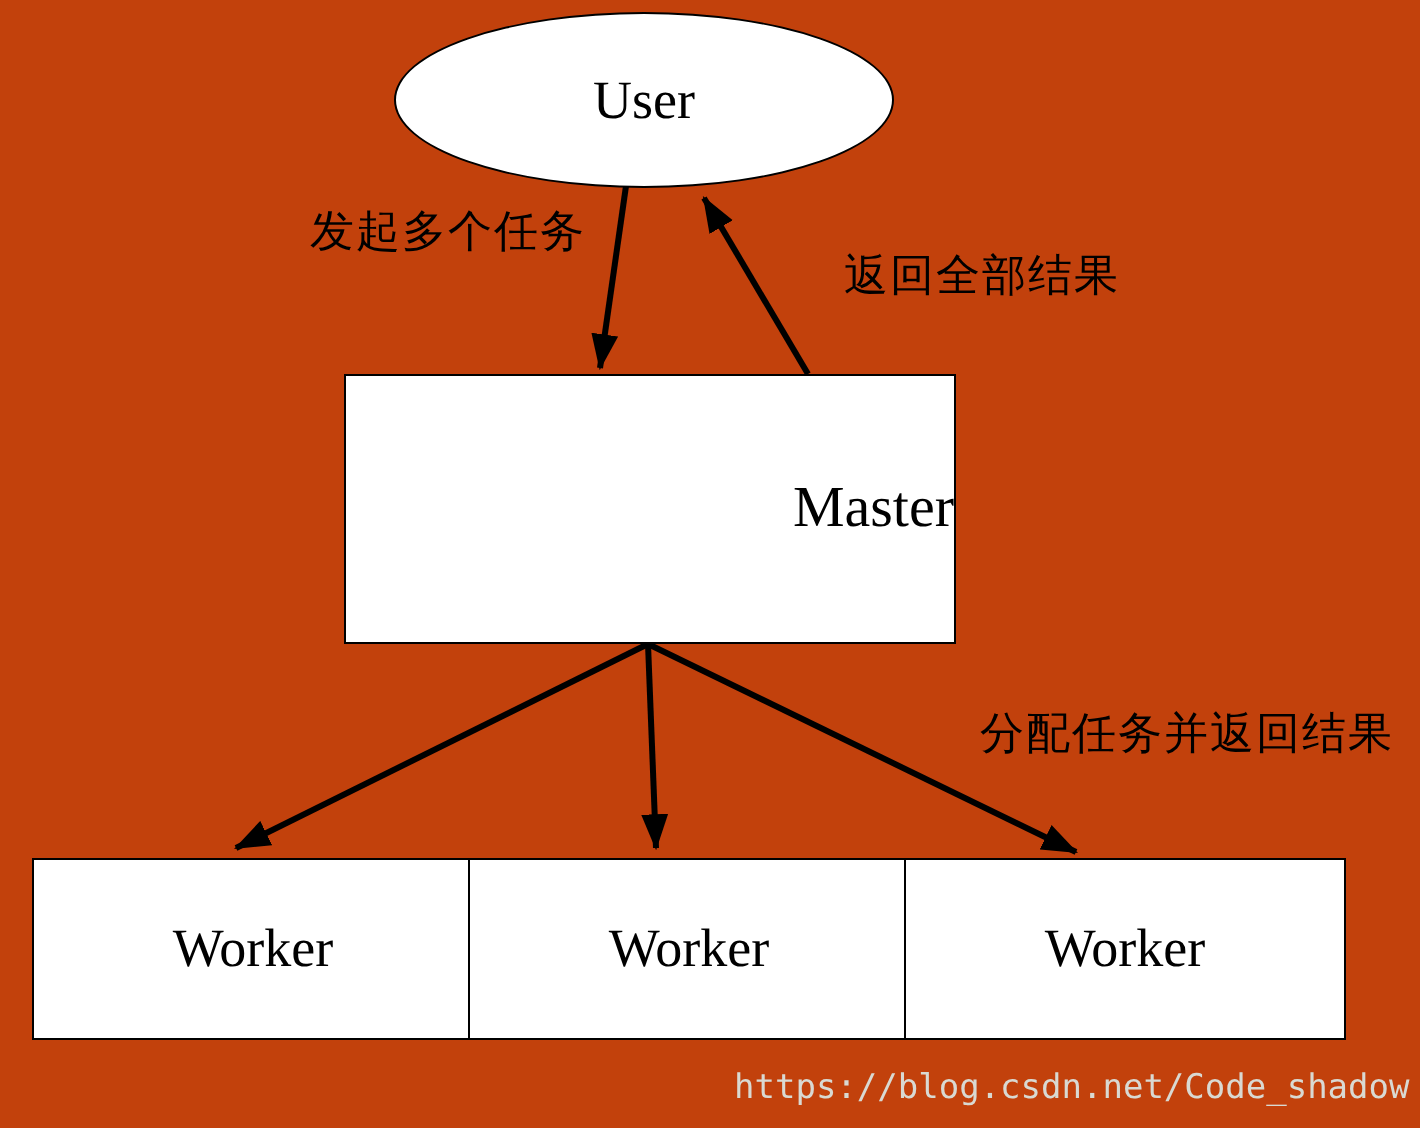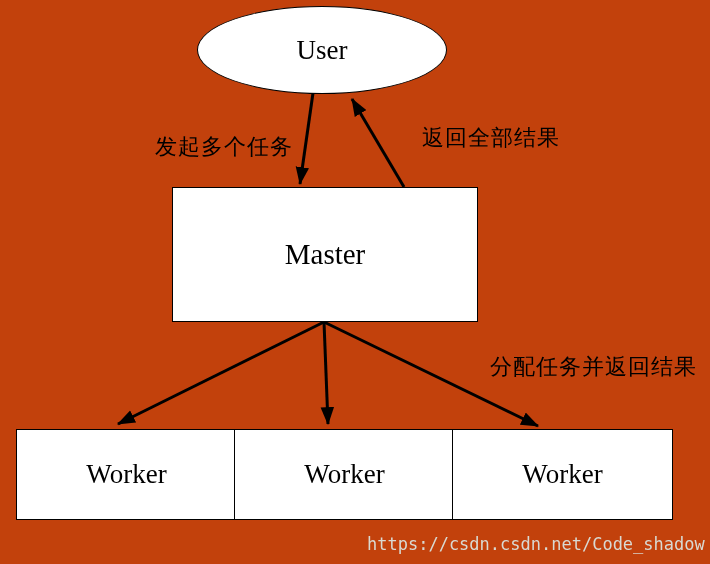--- a/index.html
+++ b/index.html
@@ -45,40 +45,41 @@
     border-radius: 50%;
     font-size: 27px;
   }
   .node-master {
     left: 172px;
     top: 187px;
     width: 306px;
     height: 135px;
     border: 1.5px solid #000000;
     font-size: 29px;
+    justify-content: flex-end;
   }
   .node-worker {
     top: 429px;
     width: 221px;
     height: 91px;
     border: 1.5px solid #000000;
     font-size: 27px;
   }
   .worker-1 { left: 16px; }
   .worker-2 { left: 234px; }
   .worker-3 { left: 452px; }
   .edge-label {
     position: absolute;
     font-family: "DejaVu Serif", serif;
     font-size: 22px;
     color: #000000;
     white-space: nowrap;
     letter-spacing: 1px;
   }
-  .label-initiate  { left: 155px; top: 132px; }
+  .label-initiate  { left: 155px; top: 101px; }
   .label-return    { left: 406px; top: 123px; margin-left: 16px; }
   .label-distribute{ left: 490px; top: 352px; }
   .watermark {
     position: absolute;
     left: 367px;
     top: 534px;
     font-family: "DejaVu Sans Mono", monospace;
     font-size: 17px;
     color: #d9d9d2;
     white-space: nowrap;
@@ -121,15 +122,15 @@
   <div class="node node-worker worker-3">
     <span>Worker</span>
   </div>
 
   <div class="edge-label label-initiate">发起多个任务</div>
 
   <div class="edge-label label-return">返回全部结果</div>
 
   <div class="edge-label label-distribute">分配任务并返回结果</div>
 
-  <div class="watermark">https://csdn.csdn.net/Code_shadow</div>
+  <div class="watermark">https://blog.csdn.net/Code_shadow</div>
 
 </div>
 
 </body></html>

